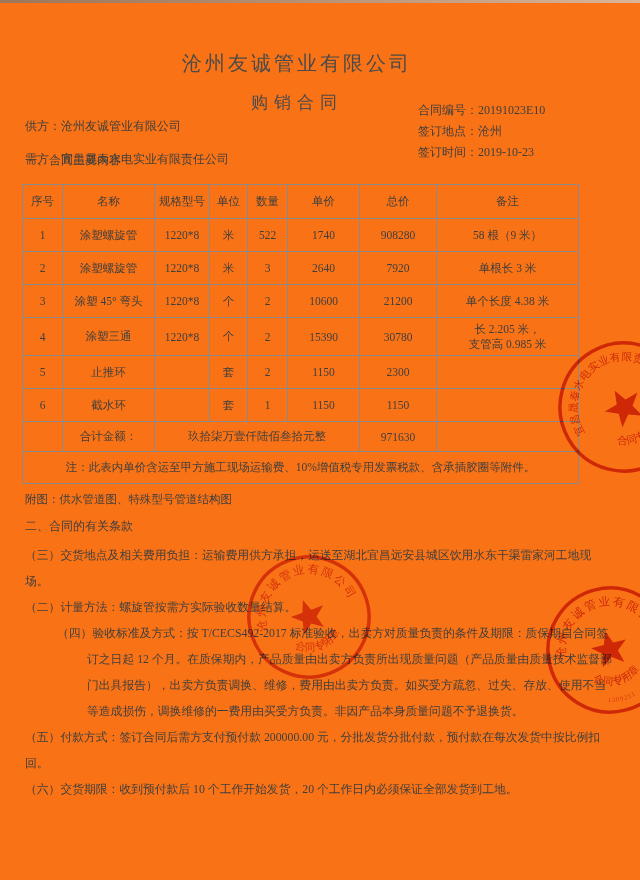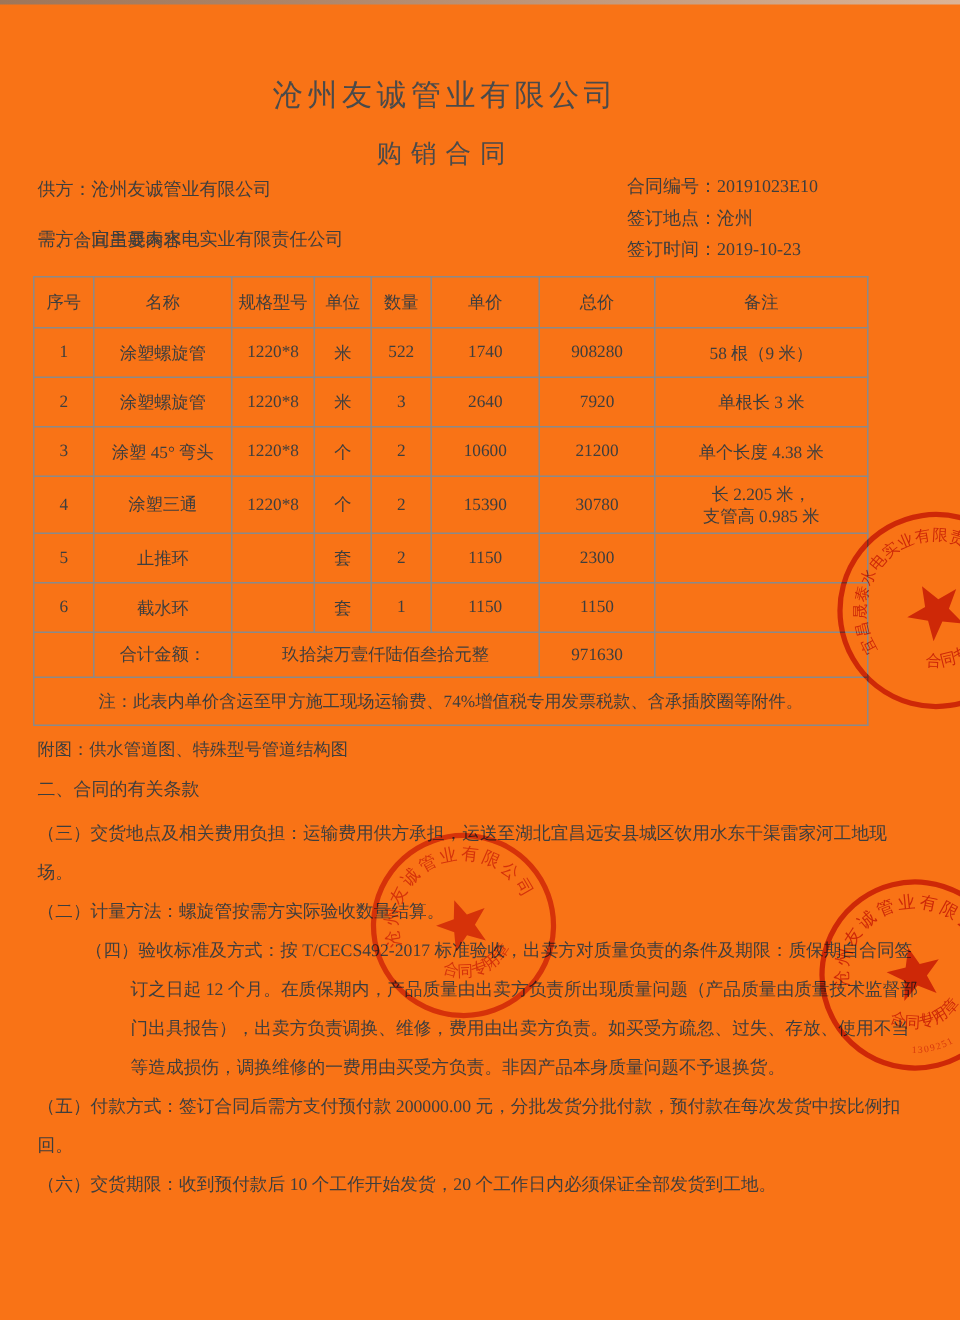--- a/index.html
+++ b/index.html
@@ -8,21 +8,21 @@
     background:#f97316;overflow:hidden;
     font-family:"Liberation Serif","DejaVu Serif",serif;color:#3e3e3e;
   }
   .scan-top{position:absolute;top:0;left:0;width:100%;height:3px;
     background:linear-gradient(to right,#777 0,#8c8c8c 30%,#adadad 65%,#cfcfcd 100%);opacity:.7;}
   .titles{position:absolute;top:50px;left:0;width:594px;text-align:center;}
   .company{font-size:20px;letter-spacing:3px;color:#4a4a4a;}
   .doc{margin-top:14px;font-size:17px;letter-spacing:6px;color:#4a4a4a;}
   .meta-left{position:absolute;left:25px;top:118px;font-size:12px;}
   .meta-left .row2{margin-top:16px;}
-  .meta-right{position:absolute;left:418px;top:114px;font-size:12px;line-height:21px;}
+  .meta-right{position:absolute;left:418px;top:100px;font-size:12px;line-height:21px;}
   .sec-heading1{position:absolute;left:25px;top:152px;font-size:12px;}
   table.items{position:absolute;left:22px;top:184px;width:556px;
     border-collapse:collapse;table-layout:fixed;font-size:11.5px;}
   .items th,.items td{border:1px solid #8a8a8a;text-align:center;vertical-align:middle;
     padding:1px 2px;font-weight:normal;color:#3e3e3e;}
   .r-h{height:34px}.r-a{height:33px}.r-4{height:38px}.r-t{height:30px}.r-n{height:32px}
   .c-remark{white-space:pre-line;}
   .note-cell{text-align:left;padding-left:8px;}
   .attachment{position:absolute;left:25px;top:492px;font-size:11.5px;}
   .sec-heading2{position:absolute;left:25px;top:518px;font-size:12px;}
@@ -140,21 +140,21 @@
       <td class="c-remark"></td>
     </tr>
     <tr class="r-t">
       <td></td>
       <td>合计金额：</td>
       <td colspan="4">玖拾柒万壹仟陆佰叁拾元整</td>
       <td>971630</td>
       <td></td>
     </tr>
     <tr class="r-n">
-      <td colspan="8" class="note-cell">注：此表内单价含运至甲方施工现场运输费、74%增值税专用发票税款、含承插胶圈等附件。</td>
+      <td colspan="8" class="note-cell">注：此表内单价含运至甲方施工现场运输费、10%增值税专用发票税款、含承插胶圈等附件。</td>
     </tr>
   </tbody>
     </table>
 
   <div class="attachment">附图：供水管道图、特殊型号管道结构图</div>
 
   <div class="sec-heading2">二、合同的有关条款</div>
 
   <div class="clauses">
     <p>（三）交货地点及相关费用负担：运输费用供方承担，运送至湖北宜昌远安县城区饮用水东干渠雷家河工地现场。</p>

